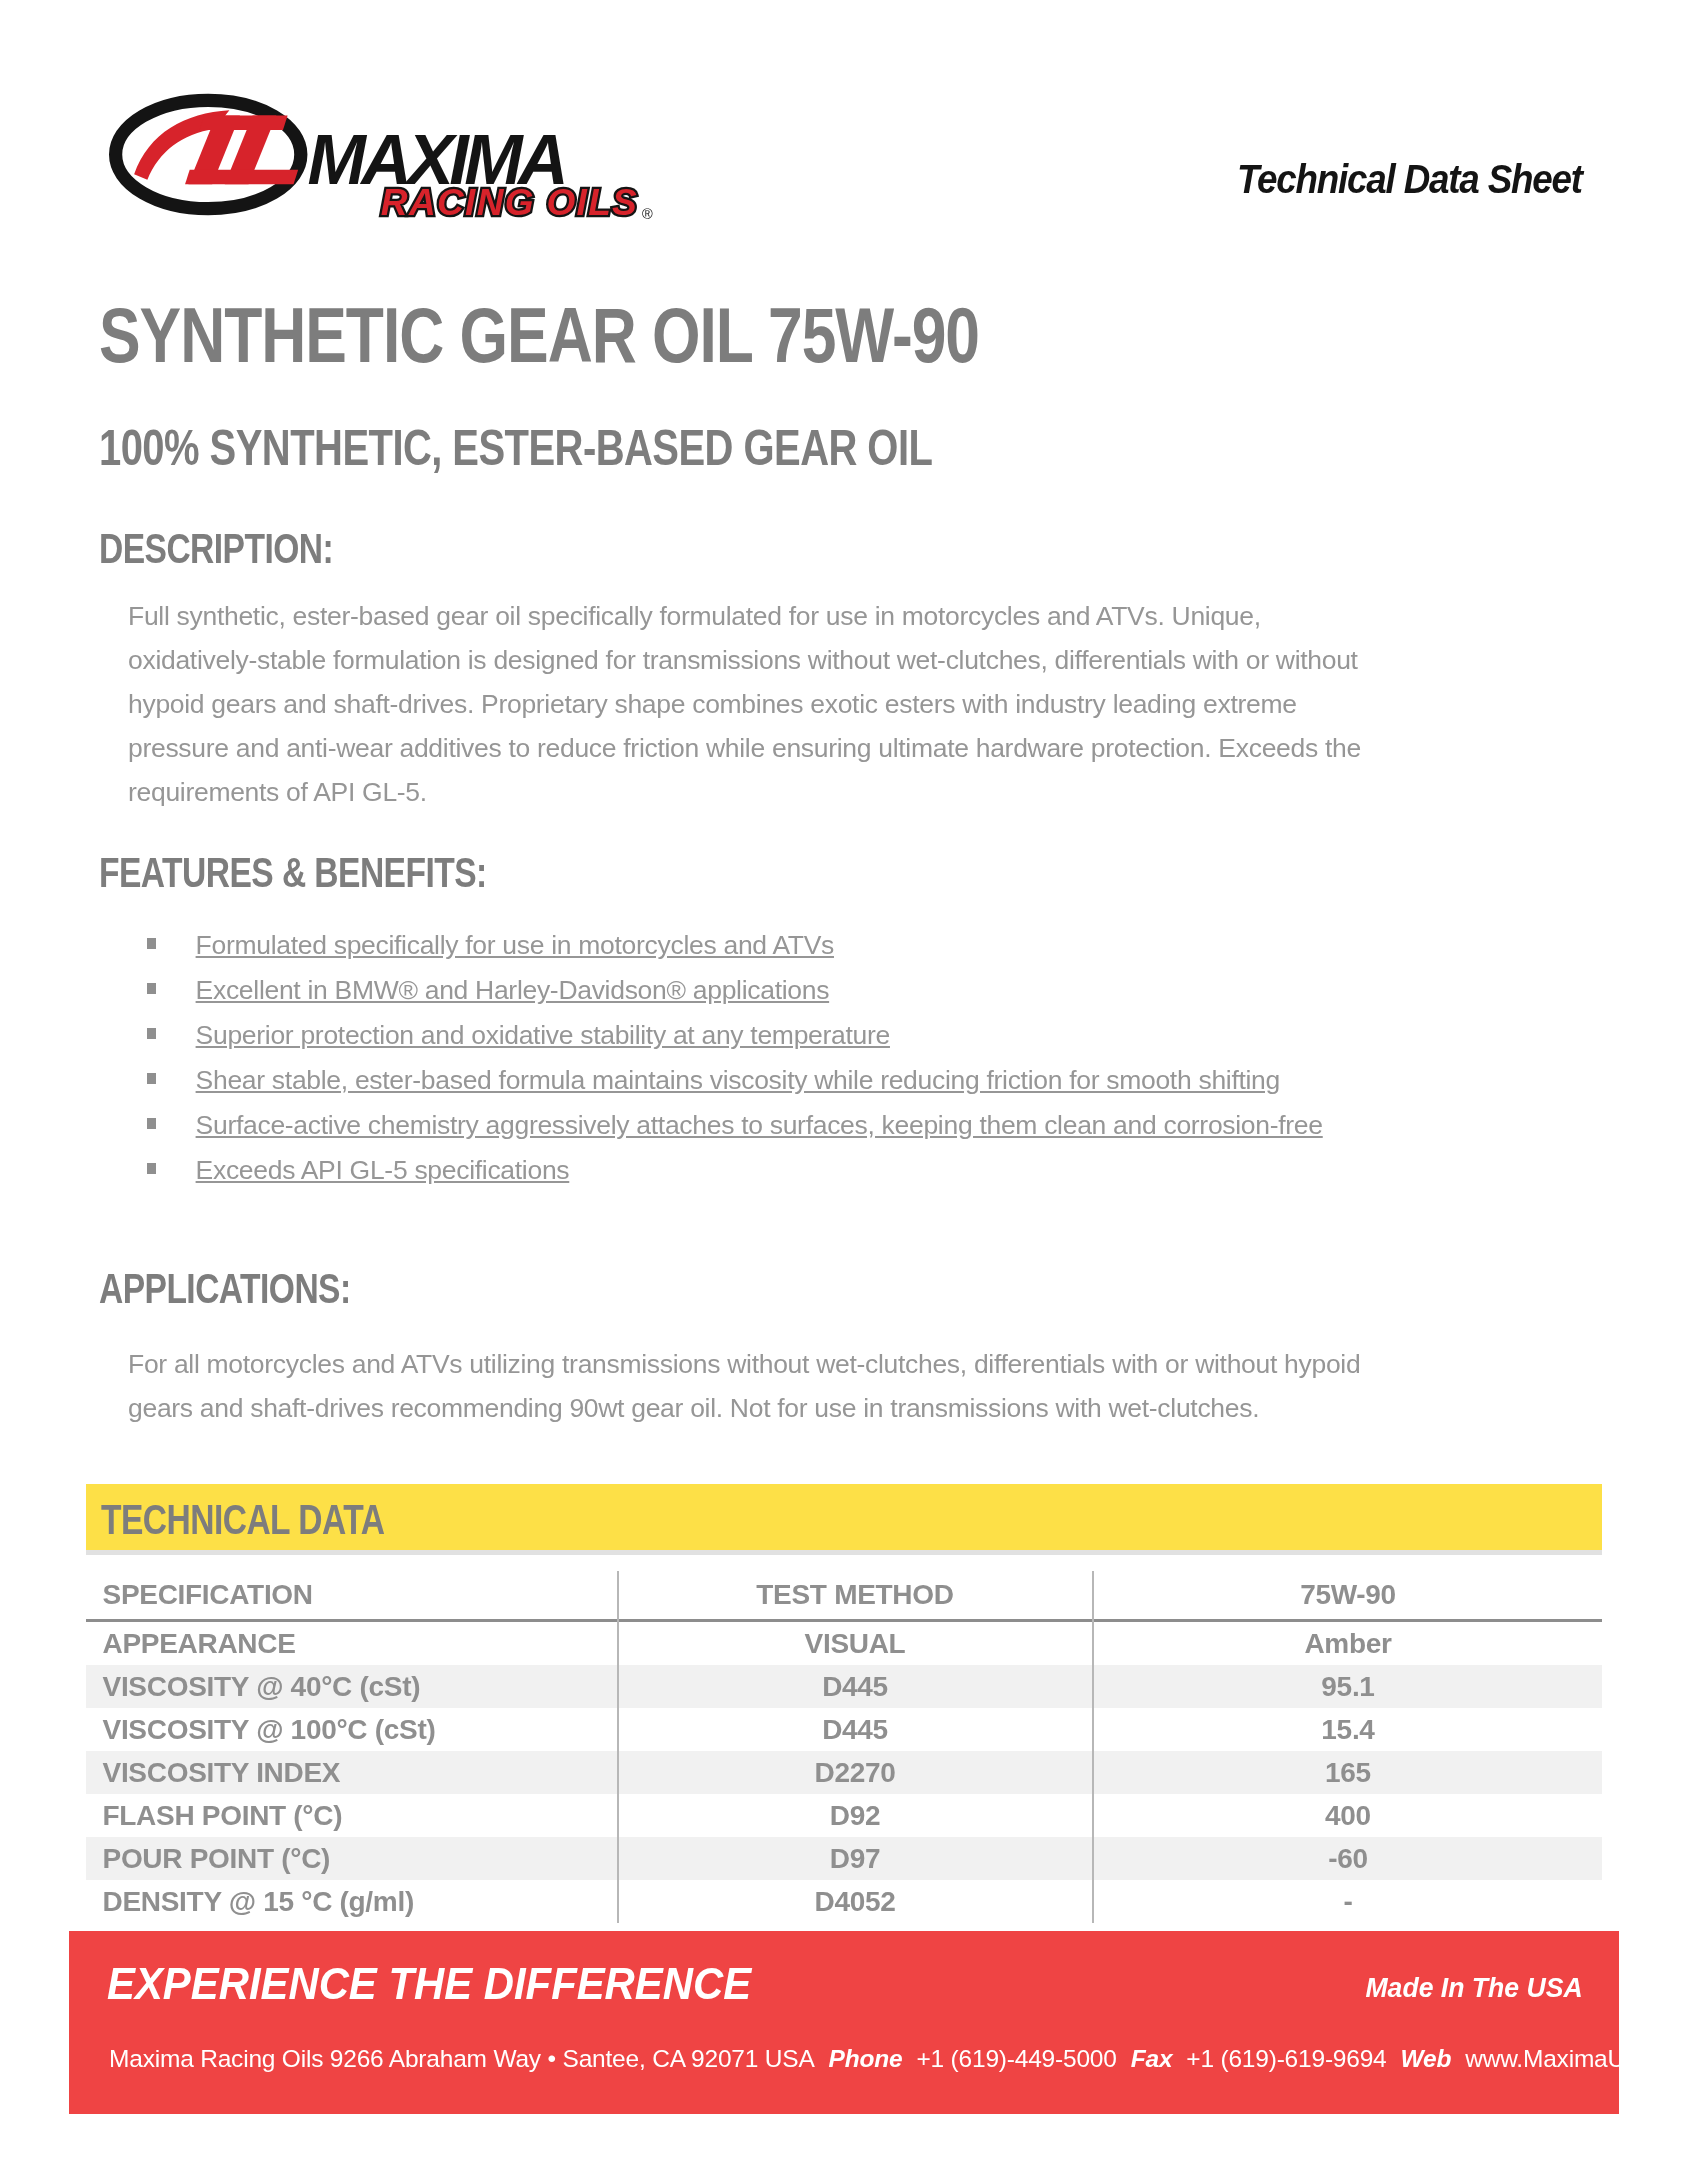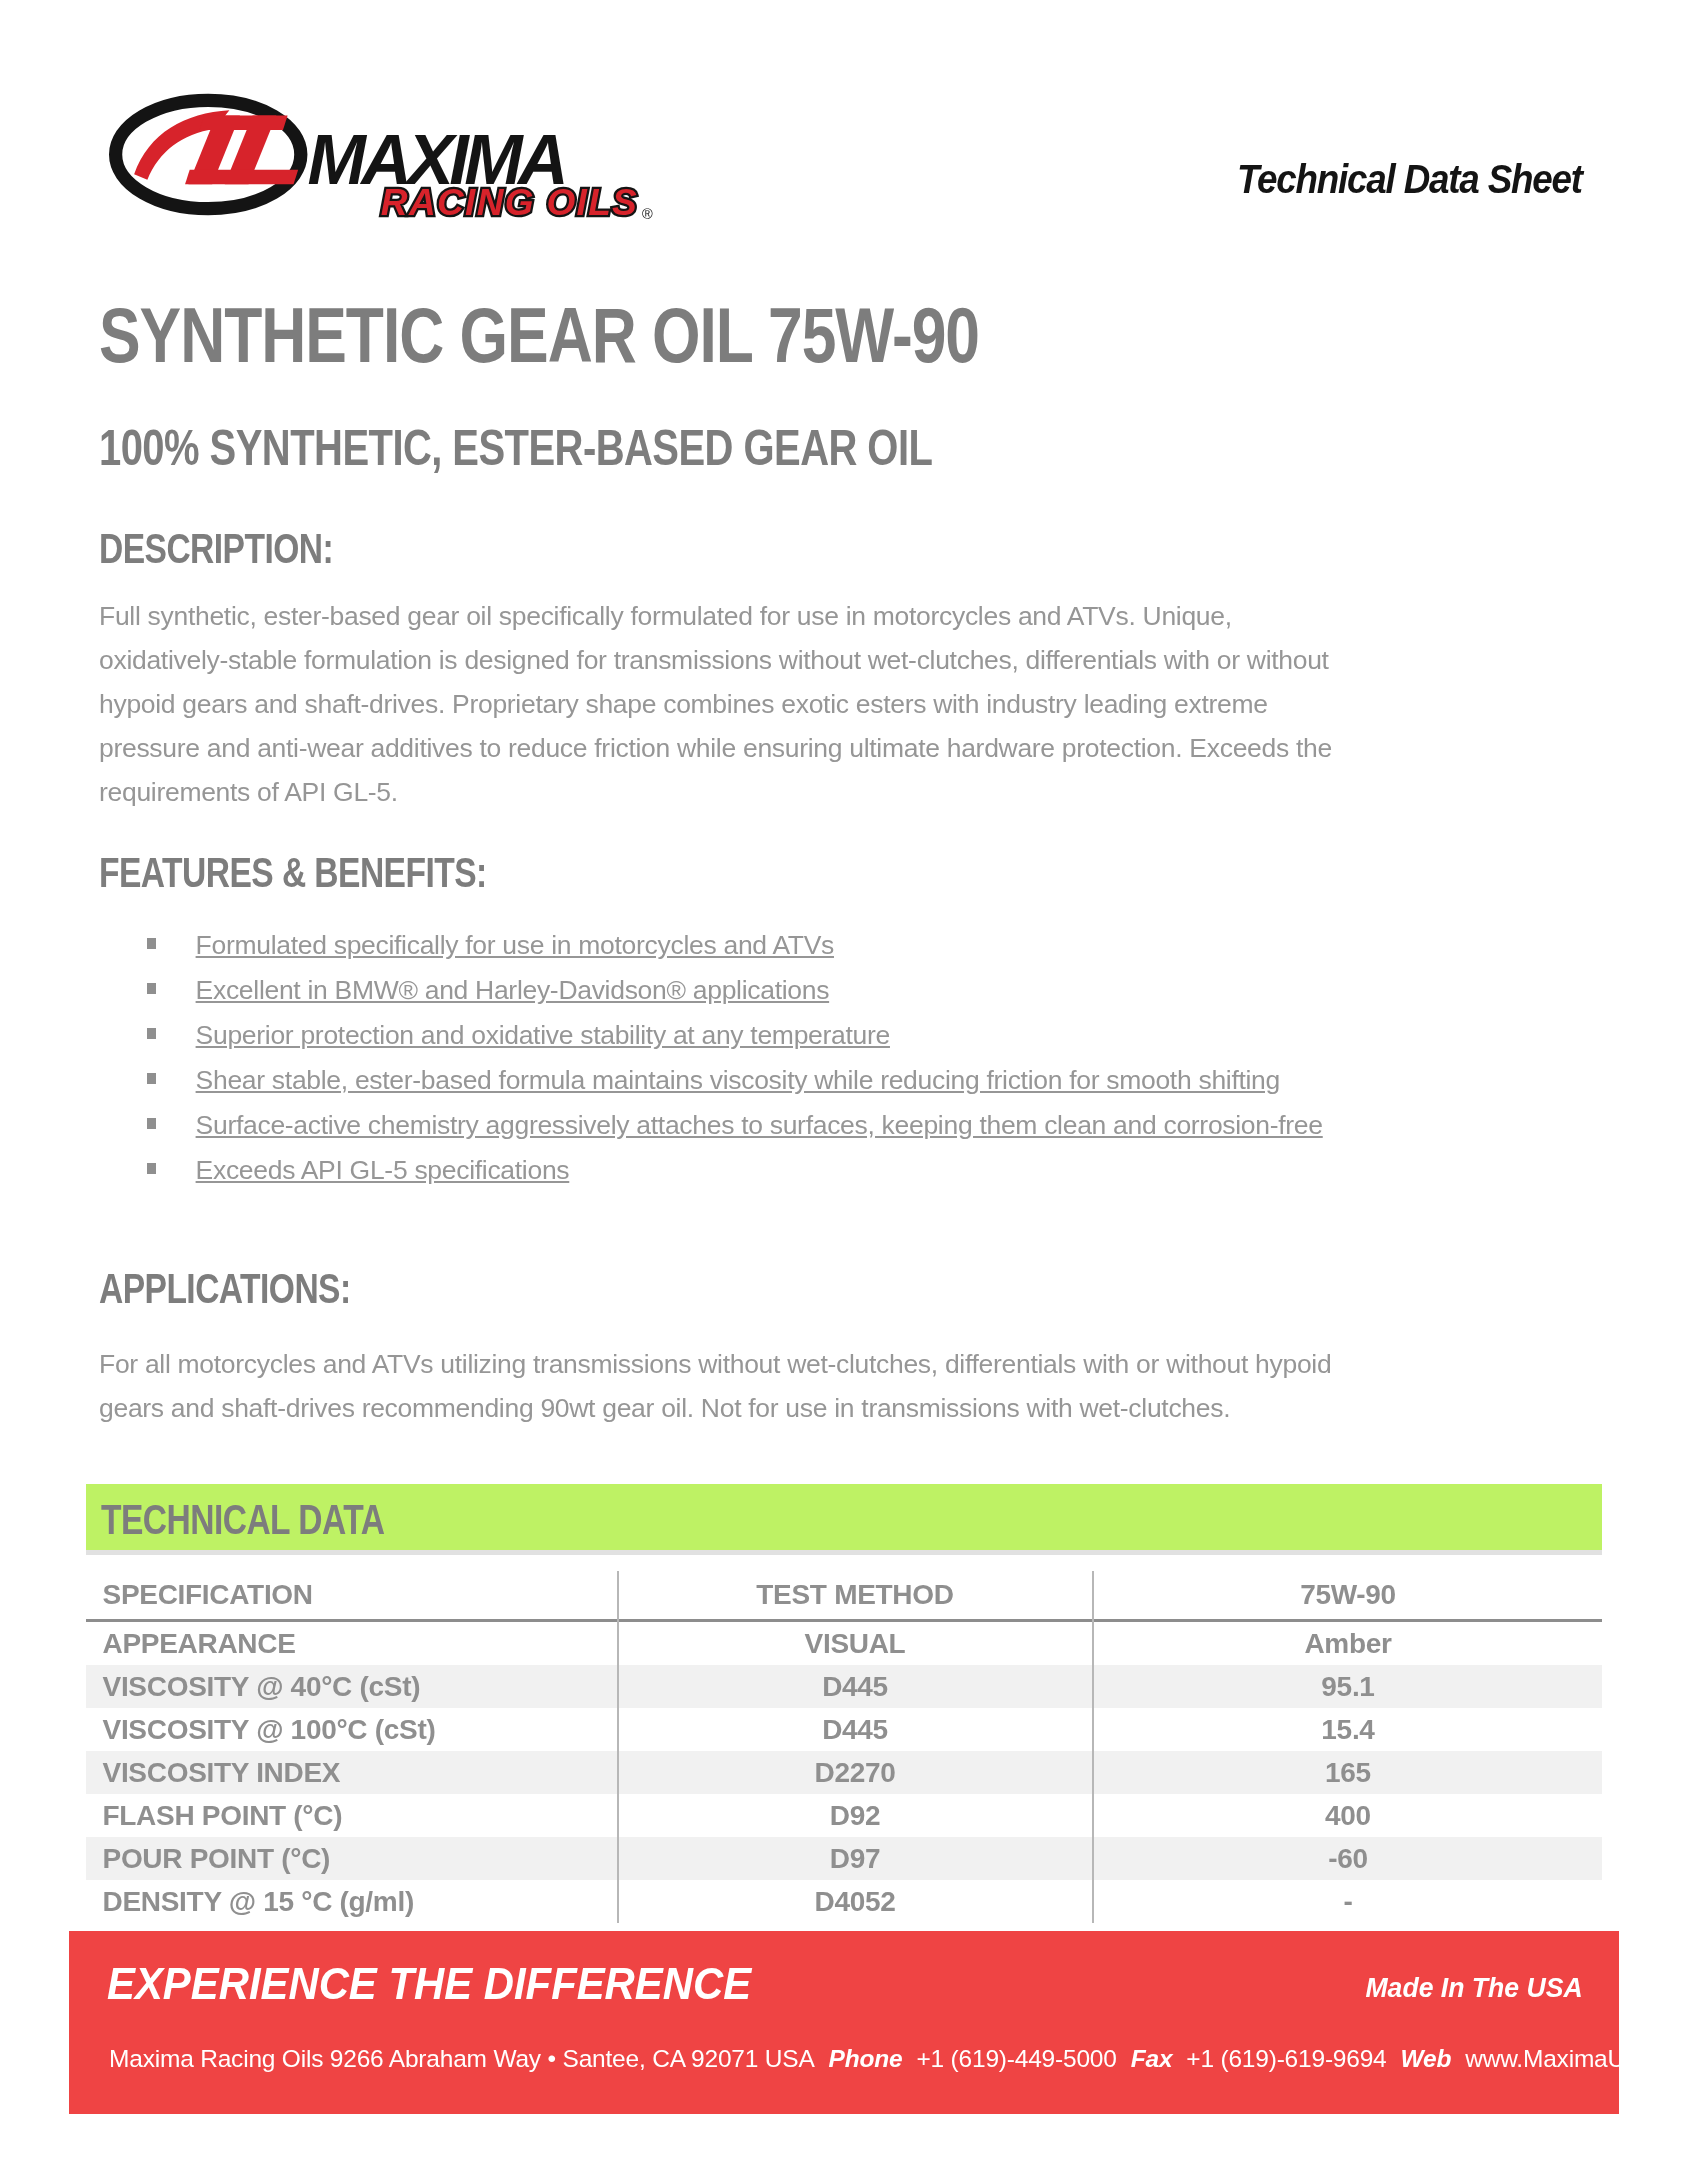--- a/index.html
+++ b/index.html
@@ -42,32 +42,32 @@
   }
   .h-description { top:525px; }
   .h-features    { top:849px; }
   .h-applications{ top:1265px; }
 
   
   .para { position:absolute; left:99px; width:1535px; color:#969696; font-size:26.5px;
           line-height:44px; letter-spacing:-0.3px; }
   .p-description { top:594px; }
   .p-applications{ top:1342px; }
-  .para .line { white-space:nowrap; }
+  .para .line { white-space:nowrap;margin-left:29px; }
 
   
   .features { position:absolute; left:147px; top:930px; width:1456px; margin:0; padding:0; list-style:none; }
   .features li { display:flex; align-items:flex-start; height:45px; color:#969696;
                  font-size:26.5px; letter-spacing:-0.3px; white-space:nowrap;text-decoration:underline; }
   .bullet-sq { flex:0 0 auto; width:8.6px; height:11.2px; background:#8f8f8f; margin:8px 40px 0 0; }
 
   
   .tech-banner {
     position:absolute; left:86px; top:1484px; width:1516px; height:66px;
-    background:#bef264; border-bottom:5.3px solid #e1e1e1;
+    background:#fde047; border-bottom:5.3px solid #e1e1e1;
   }
   .tech-banner .section-heading { position:absolute; left:14.6px; top:12px; }
 
   
   .data-table { position:absolute; left:86px; top:1571px; width:1516px; }
   .vline { position:absolute; top:0; bottom:0; width:2px; background:#b7b7b7; }
   .vline-1 { left:531px; }
   .vline-2 { left:1006px; }
   .trow, .thead {
     display:grid; grid-template-columns:531px 476px 510px; align-items:center;

